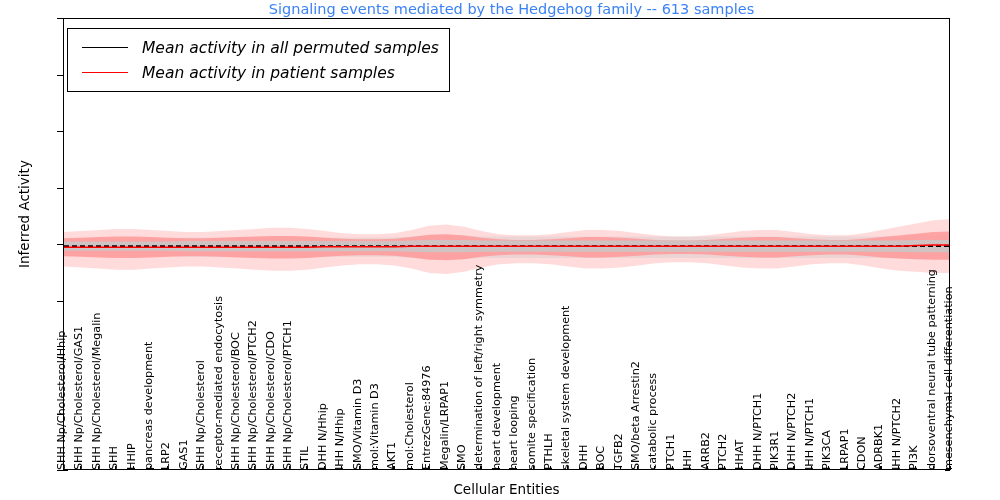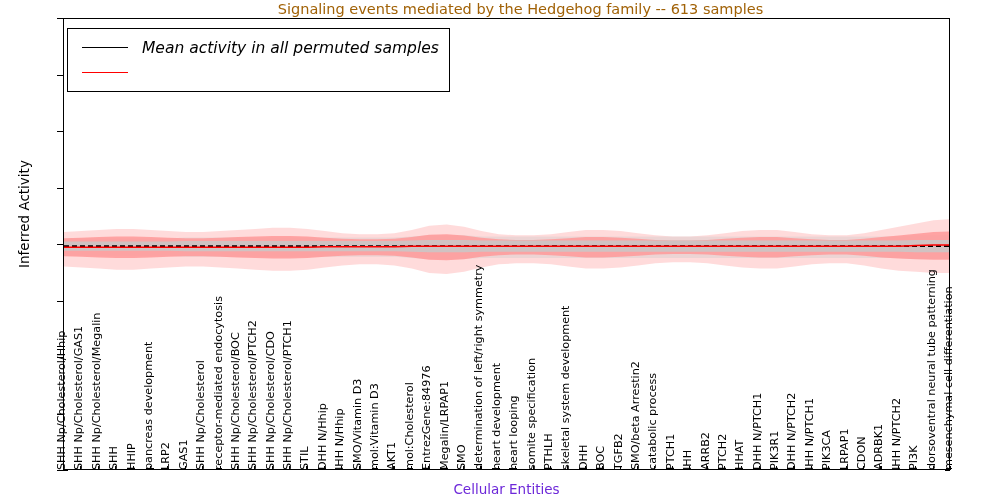--- a/index.html
+++ b/index.html
@@ -17,26 +17,26 @@
   #figure {
     position: absolute;
     left: 0; top: 0;
     width: 1000px;
     height: 500px;
     background: #ffffff;
   }
   
   #chart-title {
     position: absolute;
-    left: 77px;
+    left: 68px;
     top: 1px;
     width: 887px;
     text-align: center;
     font-size: 14.5px;
-    color: #a16207;
+    color: #3b82f6;
     letter-spacing: 0px;
     white-space: nowrap;
   }
   
   #plot-area {
     position: absolute;
     left: 63px;
     top: 18px;
     width: 887px;
     height: 452px;
@@ -79,21 +79,21 @@
     background: #000000;
   }
   
   #xlabel {
     position: absolute;
     left: 63px;
     top: 481px;
     width: 887px;
     text-align: center;
     font-size: 13.5px;
-    color: #6d28d9;
+    color: #000000;
   }
   .xtick-label {
     position: absolute;
     bottom: 30px;
     font-size: 11.2px;
     color: #000000;
     white-space: nowrap;
     transform-origin: left bottom;
     transform: rotate(-90deg);
     line-height: 11px;
@@ -304,16 +304,17 @@
 
   <div id="xlabel">Cellular Entities</div>
 
   <div id="legend">
       <div class="legend-row">
         <span class="legend-swatch" style="border-top-color: rgb(0, 0, 0);"></span>
         <span class="legend-text">Mean activity in all permuted samples</span>
       </div>
       <div class="legend-row">
         <span class="legend-swatch" style="border-top-color: rgb(255, 0, 0);"></span>
+        <span class="legend-text">Mean activity in patient samples</span>
       </div>
     </div>
 
 </div>
 
 </body></html>

